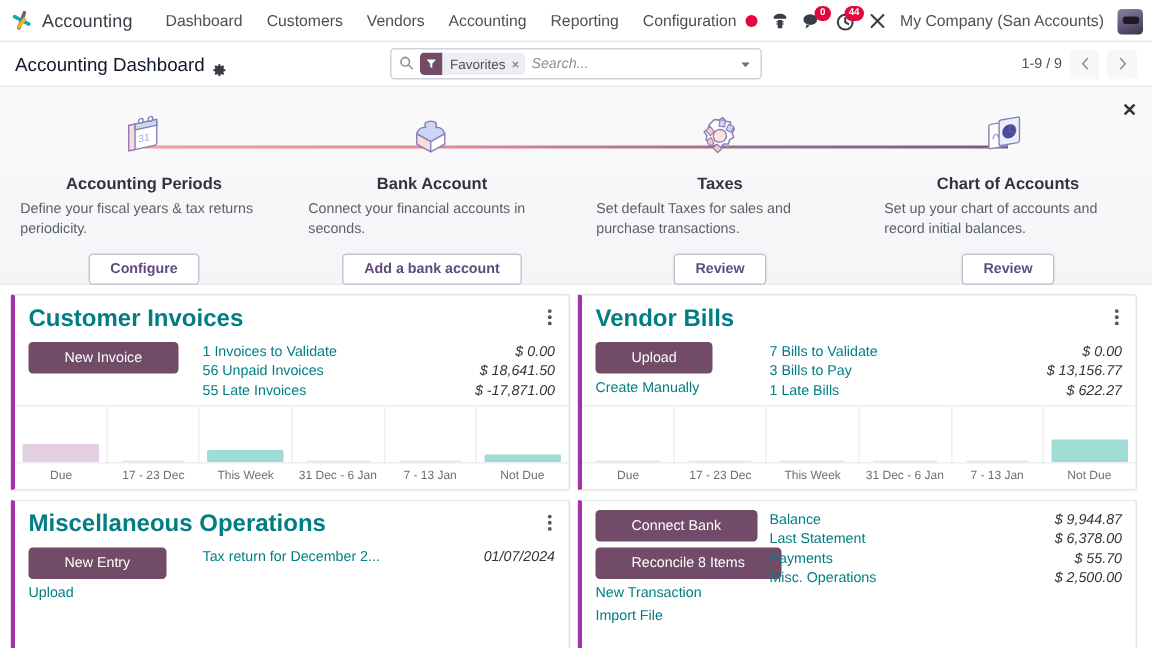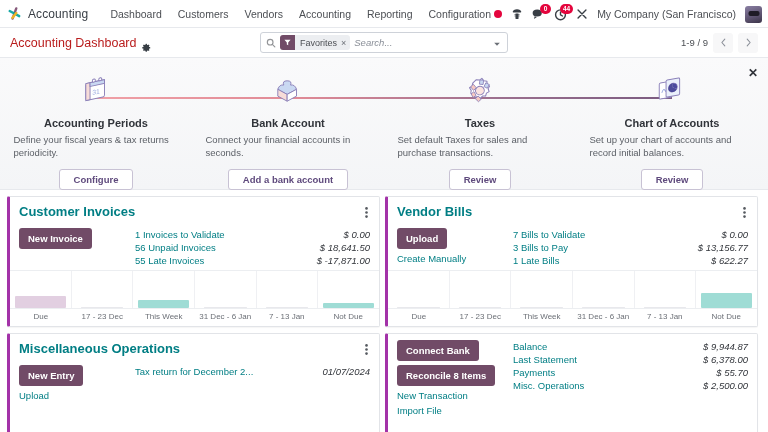--- a/index.html
+++ b/index.html
@@ -56,21 +56,21 @@
   }
 
   
   .ctrlpanel {
     height: 30px; background: #ffffff;
     border-bottom: 1px solid #e7e9ed;
     display: flex; align-items: center;
     padding: 0 10px; position: relative;
   }
   .breadcrumb { display:flex; align-items:center; gap:6px; }
-  .page-title { font-size: 12.5px; color: #b91c1c; font-weight: 400; }
+  .page-title { font-size: 12.5px; color: #0f172a; font-weight: 400; }
   .gear { width: 9px; height: 9px; cursor: pointer; }
   .searchwrap {
     position: absolute; left: 260px; top: 4px;
     width: 248px; height: 21px;
     border: 1px solid #ced2d9; border-radius: 3px;
     background: #fff; display: flex; align-items: center;
     padding: 0 3px 0 5px; gap: 4px;
   }
   .search-ico { flex: 0 0 auto; opacity:.6; }
   .facet { display: flex; align-items: center; height: 15px; border-radius: 3px; overflow: hidden; }
@@ -146,27 +146,27 @@
     background: #fff;
     border: 1px solid #e2e4e8;
     border-left: 3px solid #a332a8;
     border-radius: 2px;
     box-shadow: 0 1px 1px rgba(0,0,0,.04);
     position: relative;
     overflow: hidden;
   }
   .card-top { padding: 7px 9px 0; }
   .card-title-row { display: flex; align-items: flex-start; justify-content: space-between; }
-  .card-title { font-size: 13px; font-weight: 700; color: #017e84; }
+  .card-title { font-size: 16px; font-weight: 700; color: #017e84; }
   .kebab { cursor: pointer; padding: 0 2px; }
   .card-body { display: flex; padding: 6px 9px 4px; gap: 8px; }
   .btn-col { width: 108px; display: flex; flex-direction: column; align-items: flex-start; gap: 4px; }
   .btn-primary {
     background: #714b67; color: #fff; border: 0; border-radius: 3px;
-    font-size: 9.5px; font-weight: 700; padding: 5px 9px;
+    font-size: 9.5px; font-weight: 400; padding: 5px 24px;
     cursor: pointer; font-family: inherit; white-space: nowrap;
   }
   .link { font-size: 9.5px; color: #017e84; cursor: pointer; text-decoration: none; }
   .stat-col { flex: 1; display: flex; flex-direction: column; gap: 2px; padding-top: 1px; }
   .stat-row { display: flex; justify-content: space-between; align-items: center; gap: 10px; }
   .stat-label { font-size: 9.5px; color: #017e84; cursor: pointer; white-space: nowrap; }
   .stat-value { font-size: 9.5px; color: #31343a; white-space: nowrap; font-style: italic; }
 
   
   .graph { height: 38px; display: flex; align-items: flex-end; border-top: 1px solid #eceef1; }
@@ -232,21 +232,21 @@
         <circle cx="7" cy="7.3" r="5.3"></circle>
         <path d="M7 4.3 V7.3 L9.1 8.6" stroke-linecap="round"></path>
       </svg>
       <span class="badge">44</span>
     </span>
     <span class="sysicon">
       <svg width="12" height="12" viewBox="0 0 14 14" stroke="#383e45" stroke-width="1.6" fill="none" stroke-linecap="round">
         <path d="M2.4 2.4 L11.6 11.6 M11.6 2.4 L2.4 11.6"></path>
       </svg>
     </span>
-    <span class="company-name">My Company (San Francisco)</span>
+    <span class="company-name">My Company (San Accounts)</span>
     <span class="avatar"></span>
   </div>
 </div>
 
 <div class="ctrlpanel">
   <div class="breadcrumb">
     <span class="page-title">Accounting Dashboard</span>
     <span class="gear">
       <svg width="9" height="9" viewBox="0 0 14 14" fill="#383e45">
         <path d="M7 4.6a2.4 2.4 0 100 4.8 2.4 2.4 0 000-4.8zm0 3.7a1.3 1.3 0 110-2.6 1.3 1.3 0 010 2.6z"></path>

